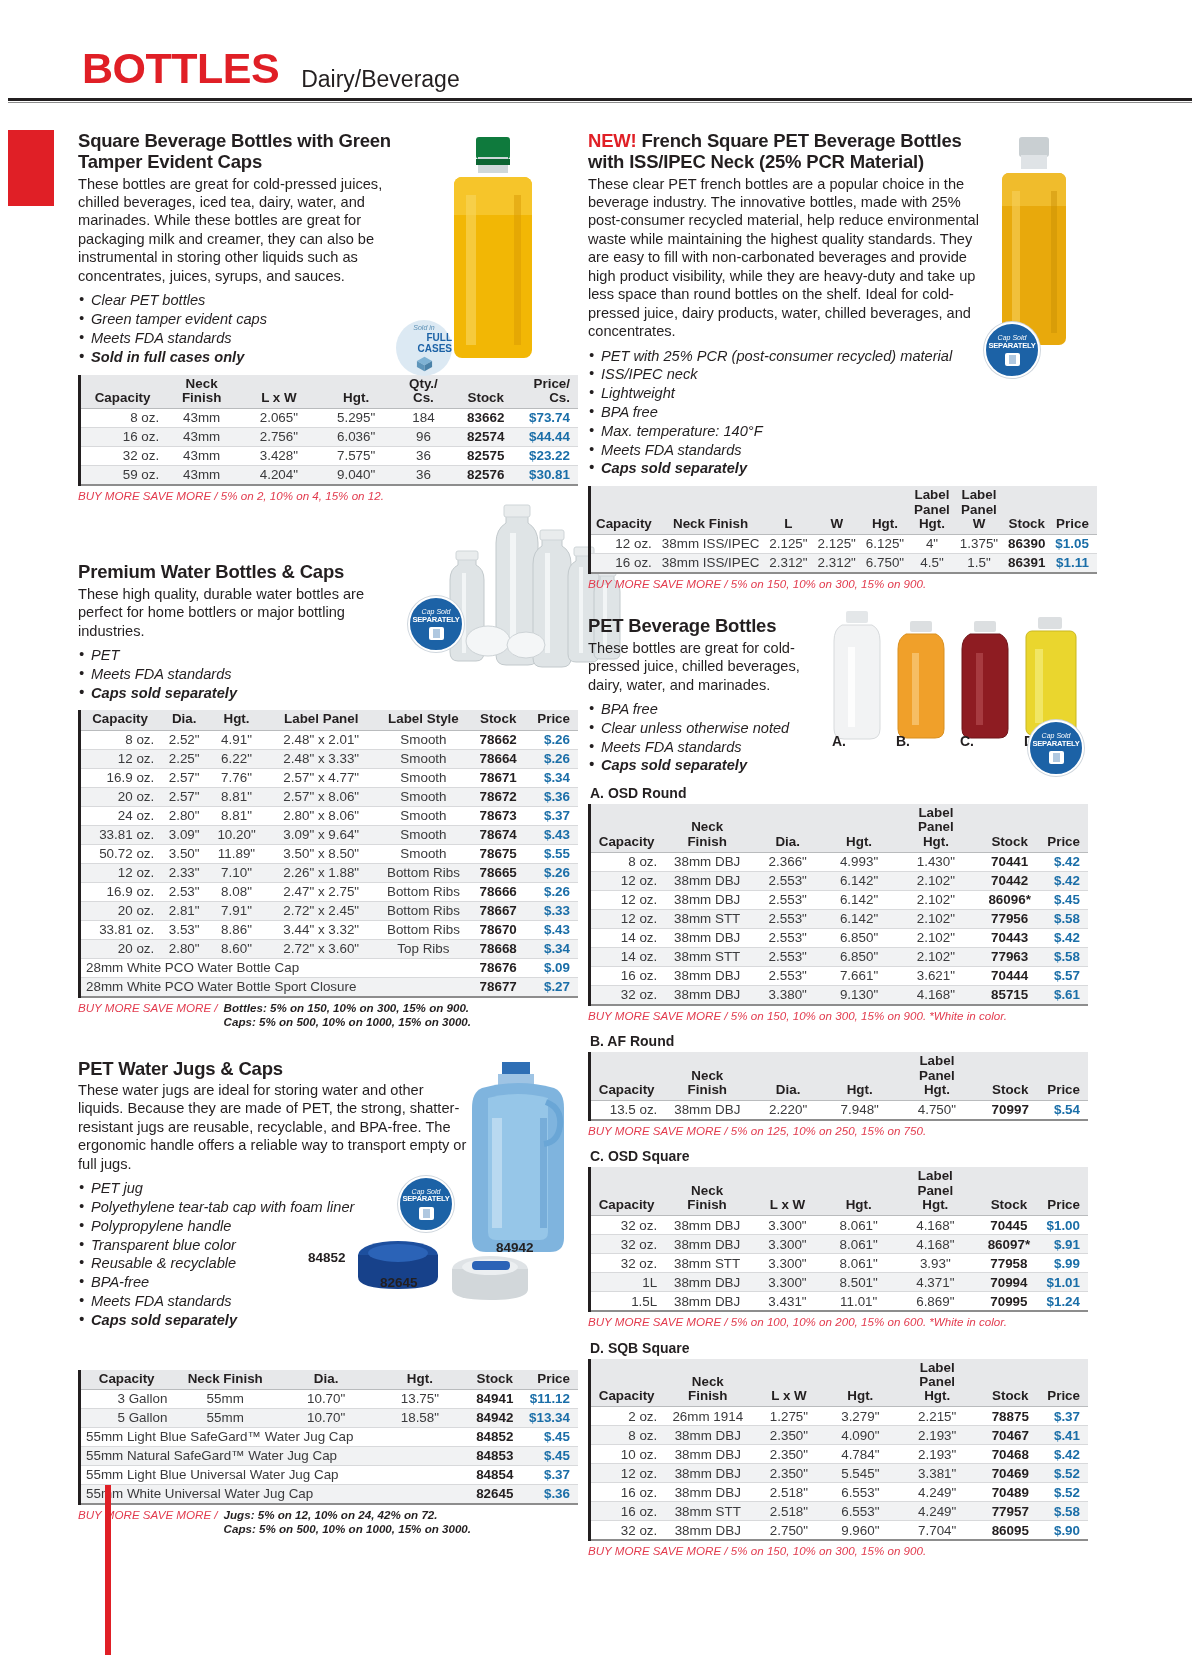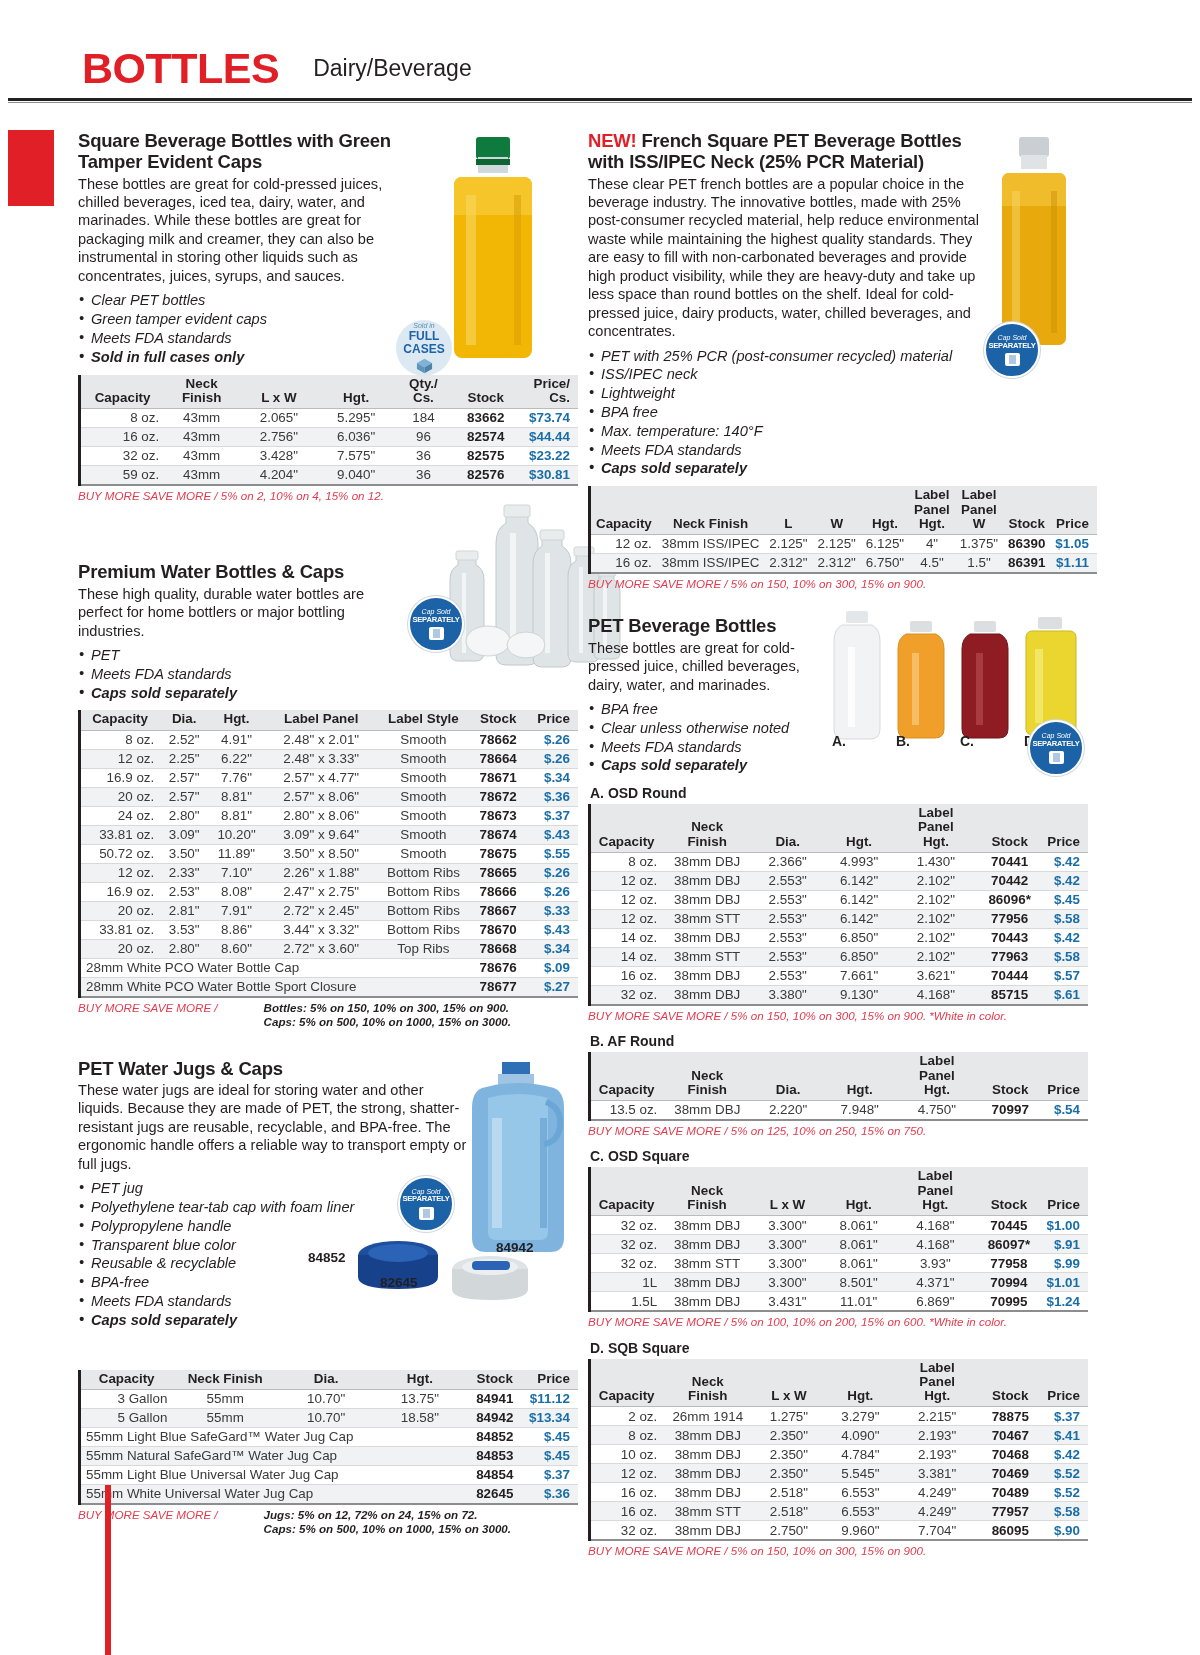--- a/index.html
+++ b/index.html
@@ -7,21 +7,21 @@
   body {
     width:1200px; height:1655px;
     background:#ffffff;
     font-family:"Liberation Sans", sans-serif;
     color:#231f20;
     position:relative;
     overflow:hidden;
   }
   
   .page-header { position:absolute; left:0; top:0; width:1200px; height:102px; }
-  .hdr-inner { position:absolute; left:82px; top:44px; display:flex; align-items:center; gap:34px; }
+  .hdr-inner { position:absolute; left:82px; top:44px; display:flex; align-items:flex-end; gap:22px; }
   .hdr-title { font-size:43px; font-weight:bold; color:#e01f26; letter-spacing:-0.5px; font-family:"Liberation Sans", sans-serif; }
   .hdr-sub { font-size:23px; color:#231f20; }
   .hdr-rule { position:absolute; left:8px; top:98px; width:1184px; height:3px; background:#231f20; }
   .hdr-rule2 { position:absolute; left:8px; top:102px; width:1184px; height:1px; background:#8d8d8d; }
 
   
   .red-tab { position:absolute; left:8px; top:130px; width:46px; height:76px; background:#e01f26; }
   
   .footer-redbar { position:absolute; left:105px; top:1485px; width:6px; height:170px; background:#e01f26; }
 
@@ -52,21 +52,21 @@
   table.spec tbody td.lead { border-left:3px solid #231f20;text-align:right; }
   table.spec tbody tr:nth-child(even) td { background:#f1f2f3; }
   table.spec tbody td.stock { font-weight:bold; color:#231f20; }
   table.spec tbody td.price { font-weight:bold; color:#1a6ea8; text-align:right; padding-right:8px; }
   table.spec thead th.price-h { text-align:right; padding-right:8px; }
   table.spec tbody td.wide { text-align:left; }
   table.spec tbody tr:last-child td { border-bottom:2px solid #8d8d8d; }
 
   .bmsm { font-size:11.6px; font-style:italic; color:#e23b4e; margin:3px 0 0 0; line-height:1.25; }
   .bmsm .dkb { color:#231f20; font-style:italic; font-weight:bold; }
-  .bmsm-rows { display:flex;gap:40px; }
+  .bmsm-rows { display:flex; }
   .bmsm-rows .lbl { white-space:nowrap; padding-right:6px; }
 
   .subsec { font-size:14px; font-weight:bold; margin:10px 0 3px 2px; }
 
   
   .imgbox { position:absolute; }
   .badge {
     position:absolute; width:56px; height:56px; border-radius:50%;
     background:#1c62a6; color:#fff; display:flex; flex-direction:column;
     align-items:center; justify-content:center; text-align:center;
@@ -76,21 +76,21 @@
   .badge .ital { font-style:italic; font-size:7px; }
   .badge .bold { font-weight:bold; font-size:7.6px; letter-spacing:-0.2px; }
   .badge .cap { width:15px; height:13px; background:#fff; border-radius:2px; margin-top:3px; position:relative; }
   .badge .cap:after { content:""; position:absolute; left:4px; top:2px; width:7px; height:9px; background:#1c62a6; opacity:.35;}
   .badge-light {
     position:absolute; width:56px; height:56px; border-radius:50%;
     background:#dce9f3; color:#1c62a6; display:flex; flex-direction:column;
     align-items:center; justify-content:center; text-align:center; line-height:1.1;
   }
   .badge-light .ital { font-style:italic; font-size:7px; color:#5a8fb5;}
-  .badge-light .bold { font-weight:bold; font-size:12px; color:#1c62a6; }
+  .badge-light .bold { font-weight:bold; font-size:10px; color:#1c62a6;text-align:right; }
   .cube { width:17px; height:16px; margin-top:2px;}
 
   .bot-label { position:absolute; font-size:13.5px; font-weight:bold; color:#231f20; }
   .ltr { position:absolute; font-size:14px; font-weight:bold; color:#231f20; }
 
   
   .footer { position:absolute; left:0; top:1490px; width:1200px; height:60px; }
 </style>
 </head>
 <body>
@@ -478,21 +478,21 @@
           <tr>
             <td colspan="4" class="lead wide">55mm White Universal Water Jug Cap</td>
             <td class="stock">82645</td>
             <td class="price">$.36</td>
           </tr>
         </tbody>
     </table>
     <div class="bmsm bmsm-rows">
       <span class="lbl">BUY MORE SAVE MORE /</span>
       <span>
-        <span class="dkb">Jugs: 5% on 12, 72% on 24, 15% on 72.</span><br>
+        <span class="dkb">Jugs: 5% on 12, 10% on 24, 42% on 72.</span><br>
         <span class="dkb">Caps: 5% on 500, 10% on 1000, 15% on 3000.</span>
       </span>
     </div>
   </div>
 </div>
 
 <div class="bot-label" style="left:308px; top:1250px;">84852</div>
 <div class="bot-label" style="left:380px; top:1275px;">82645</div>
 <div class="bot-label" style="left:496px; top:1240px;">84942</div>
 

